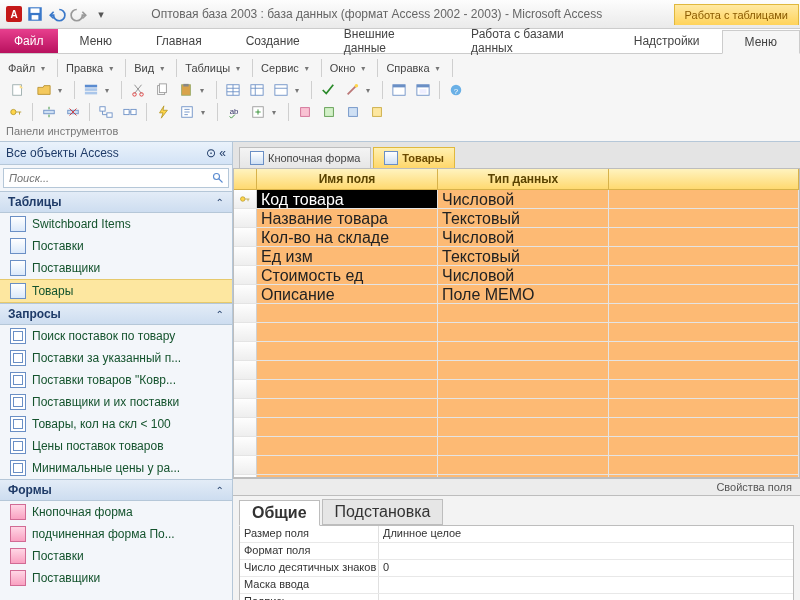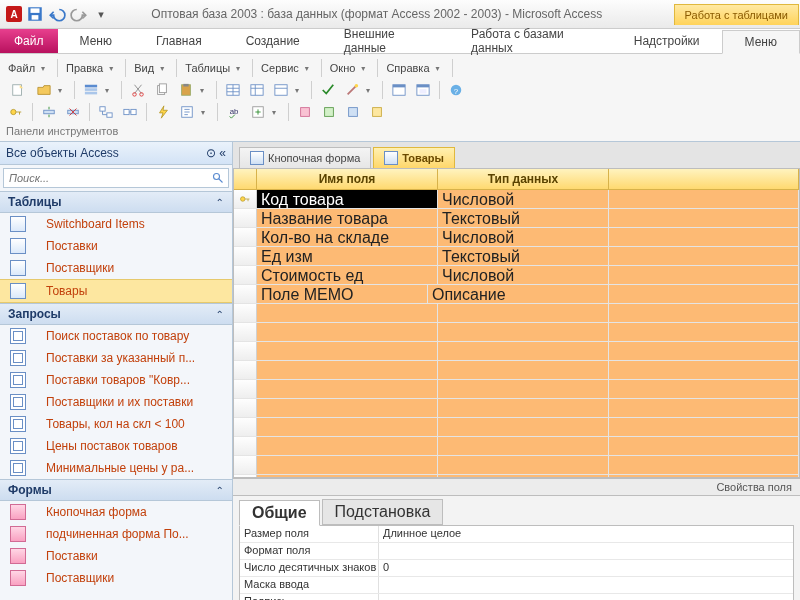--- a/index.html
+++ b/index.html
@@ -23,21 +23,21 @@
 .rsep{width:1px;height:18px;background:#cfcfcf;margin:0 2px}
 .ribbon-caption{text-align:left;font-size:11px;color:#777;padding:2px 0}
 .body{display:flex;height:calc(600px - 28px - 24px - 78px)}
 .navpane{width:232px;border-right:1px solid #b5c7d8;background:#f3f6fa;display:flex;flex-direction:column;overflow:hidden}
 .np-header{display:flex;align-items:center;justify-content:space-between;padding:4px 6px;background:linear-gradient(#eaf2fb,#d3e3f6);border-bottom:1px solid #b5c7d8;font-size:12px;color:#1f3b68}
 .np-search{display:flex;border:1px solid #b5c7d8;margin:3px;background:#fff}
 .np-search input{flex:1;border:none;padding:3px 5px;font-size:11px;font-style:italic;color:#888;outline:none}
 .np-search .sicon{width:20px;display:flex;align-items:center;justify-content:center;color:#5a8bd0}
 .np-ghead{display:flex;align-items:center;justify-content:space-between;padding:3px 8px;background:linear-gradient(#e3ecf7,#cdddf0);border-top:1px solid #b5c7d8;border-bottom:1px solid #b5c7d8;font-size:12px;font-weight:bold;color:#1f3b68}
 .np-ghead .gch{font-size:10px;font-weight:normal}
-.np-item{display:flex;align-items:center;gap:20px;padding:3px 10px;font-size:12px;color:#c2410c;cursor:pointer;white-space:nowrap;overflow:hidden;text-overflow:ellipsis}
+.np-item{display:flex;align-items:center;gap:6px;padding:3px 10px;font-size:12px;color:#14532d;cursor:pointer;white-space:nowrap;overflow:hidden;text-overflow:ellipsis}
 .np-item.sel{background:#fde7a0;border-top:1px solid #e6c96c;border-bottom:1px solid #e6c96c}
 .np-item .oi{width:14px;height:14px;flex:0 0 14px}
 .oi-table{background:linear-gradient(#fff,#dbe9fa);border:1px solid #6a8fc5}
 .oi-query{background:#fff;border:1px solid #6a8fc5;position:relative}
 .oi-query::after{content:"";position:absolute;inset:2px;border:1px solid #6a8fc5;border-radius:0}
 .oi-form{background:linear-gradient(#ffd6e5,#f9a1c1);border:1px solid #d16b94}
 .main{flex:1;display:flex;flex-direction:column;background:#ececec}
 .doc-tabs{display:flex;align-items:flex-end;height:24px;padding:2px 6px 0 6px;background:#e4e4e4}
 .dtab{display:flex;align-items:center;gap:4px;padding:3px 10px;border:1px solid #bdbdbd;border-bottom:none;background:linear-gradient(#f4f4f4,#e6e6e6);font-size:11px;color:#444;margin-right:2px;cursor:pointer}
 .dtab.active{background:linear-gradient(#fff0b0,#ffd76a);border-color:#e0b83d;color:#6b4a00;font-weight:bold}
@@ -458,22 +458,22 @@
             <div class="gcell" style="flex: 1 1 0%;"></div>
           </div>
           <div class="grow">
             <div class="rs"></div>
             <div class="gcell name">Стоимость ед</div>
             <div class="gcell type">Числовой</div>
             <div class="gcell" style="flex: 1 1 0%;"></div>
           </div>
           <div class="grow">
             <div class="rs"></div>
+            <div class="gcell name">Описание</div>
             <div class="gcell type">Поле МЕМО</div>
-            <div class="gcell name">Описание</div>
             <div class="gcell" style="flex: 1 1 0%;"></div>
           </div>
           <div class="grow">
             <div class="rs"></div>
             <div class="gcell name"></div>
             <div class="gcell type"></div>
             <div class="gcell" style="flex: 1 1 0%;"></div>
           </div>
           <div class="grow">
             <div class="rs"></div>

